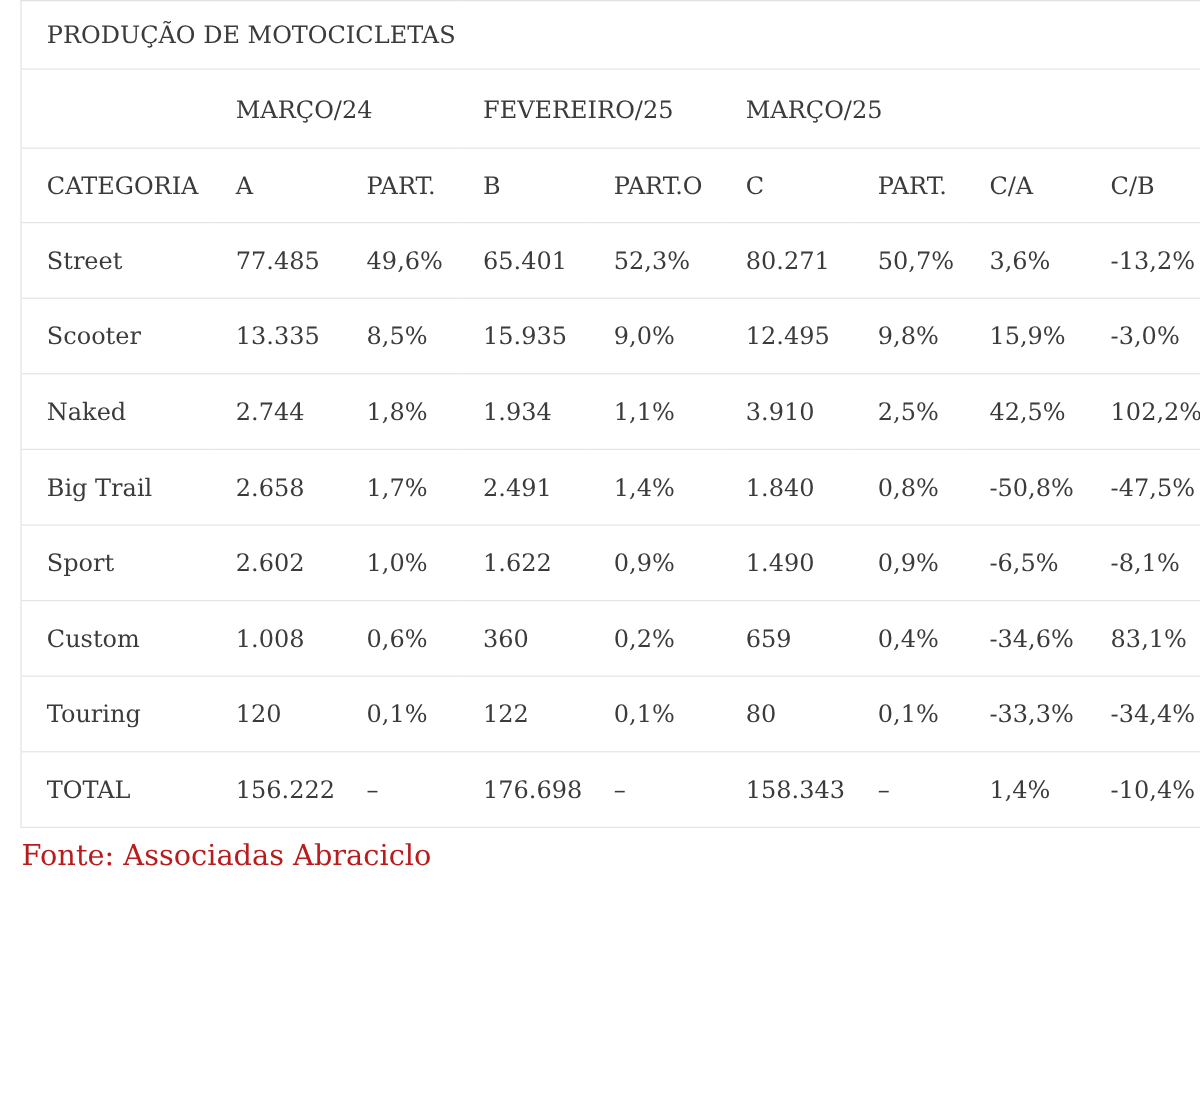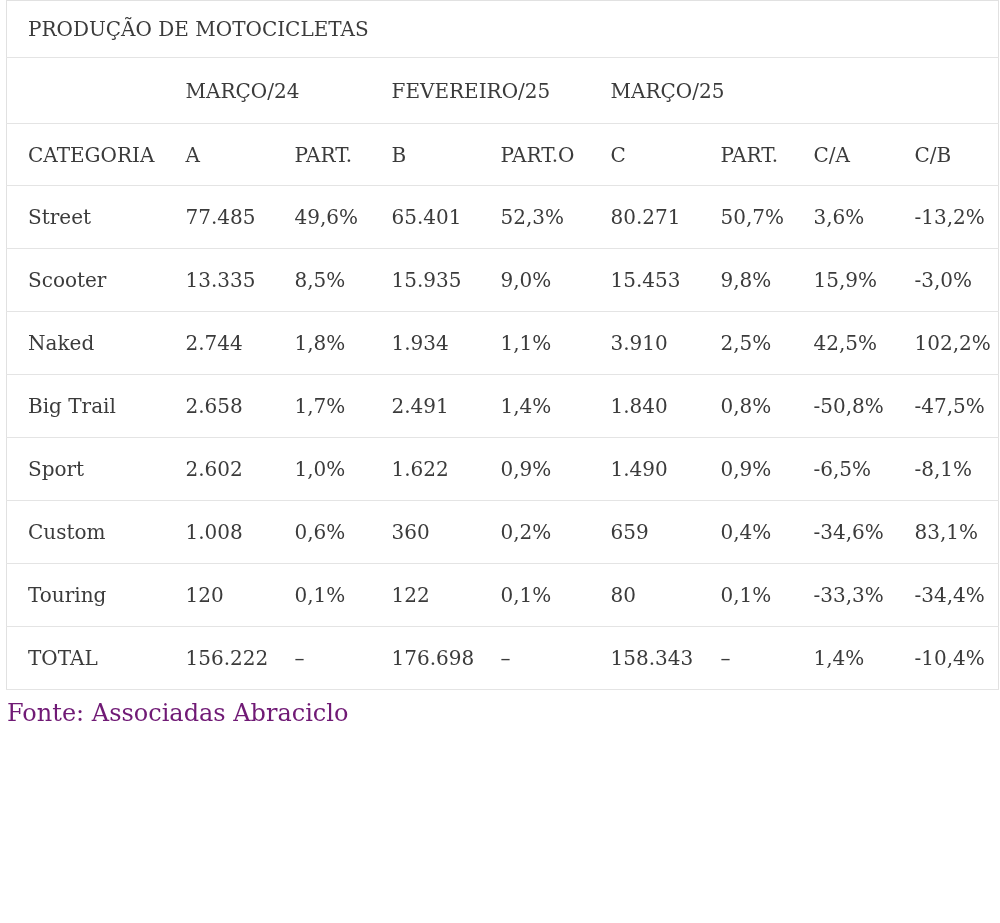--- a/index.html
+++ b/index.html
@@ -4,21 +4,21 @@
 <style>
   * { margin: 0; padding: 0; box-sizing: border-box; }
   html, body { background: #ffffff; }
   body {
     width: 1000px;
     height: 923px;
     font-family: "DejaVu Serif", "Liberation Serif", serif;
     color: #3b3b3b;
     overflow: hidden;
   }
-  .page { padding-left: 6px; padding-right: 3px; }
+  .page { padding-left: 17px; padding-right: 3px; }
   table.prod-table {
     width: 992px;
     border-collapse: collapse;
     table-layout: fixed;
     border: 1px solid #e1e1e1;
     background: #ffffff;
   }
   th, td {
     font-weight: normal;
     text-align: left;
@@ -30,21 +30,21 @@
     white-space: nowrap;
     overflow: hidden;
   }
   tr.title-row th { height: 57px; }
   tr.months-row th { height: 66px; }
   tr.header-row th { height: 62px; }
   tbody td { height: 63px; }
   .source {
     font-size: 24px;
     padding: 9px 0 0 1px;
-    color: #701a75;
+    color: #b91c1c;
   }
 </style>
 </head>
 <body>
 
 <div class="page">
   <table class="prod-table">
     <colgroup id="colgroup">
         <col style="width: 158px;">
         <col style="width: 109px;">
@@ -90,21 +90,21 @@
           <td>50,7%</td>
           <td>3,6%</td>
           <td>-13,2%</td>
         </tr>
         <tr>
           <td>Scooter</td>
           <td>13.335</td>
           <td>8,5%</td>
           <td>15.935</td>
           <td>9,0%</td>
-          <td>15.453</td>
+          <td>12.495</td>
           <td>9,8%</td>
           <td>15,9%</td>
           <td>-3,0%</td>
         </tr>
         <tr>
           <td>Naked</td>
           <td>2.744</td>
           <td>1,8%</td>
           <td>1.934</td>
           <td>1,1%</td>

